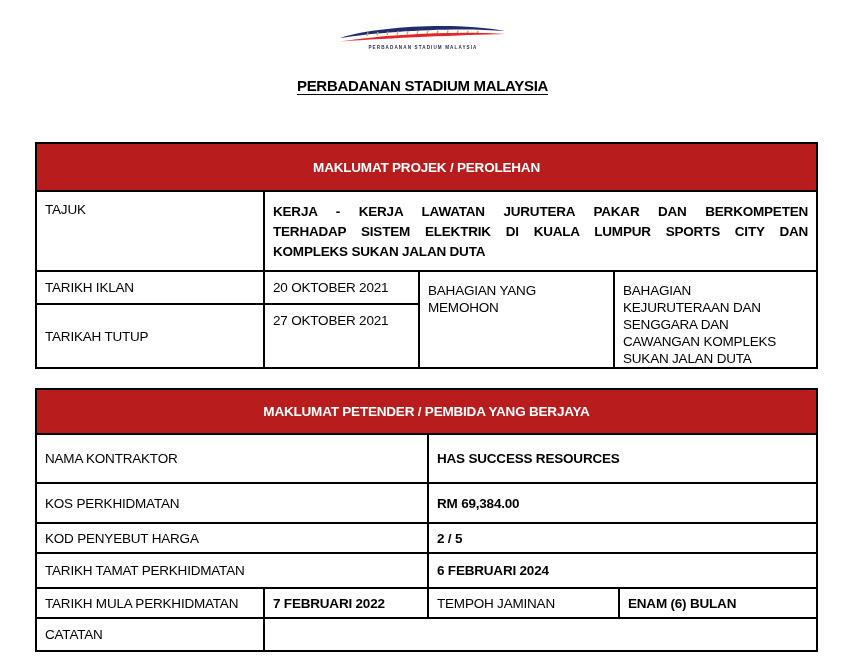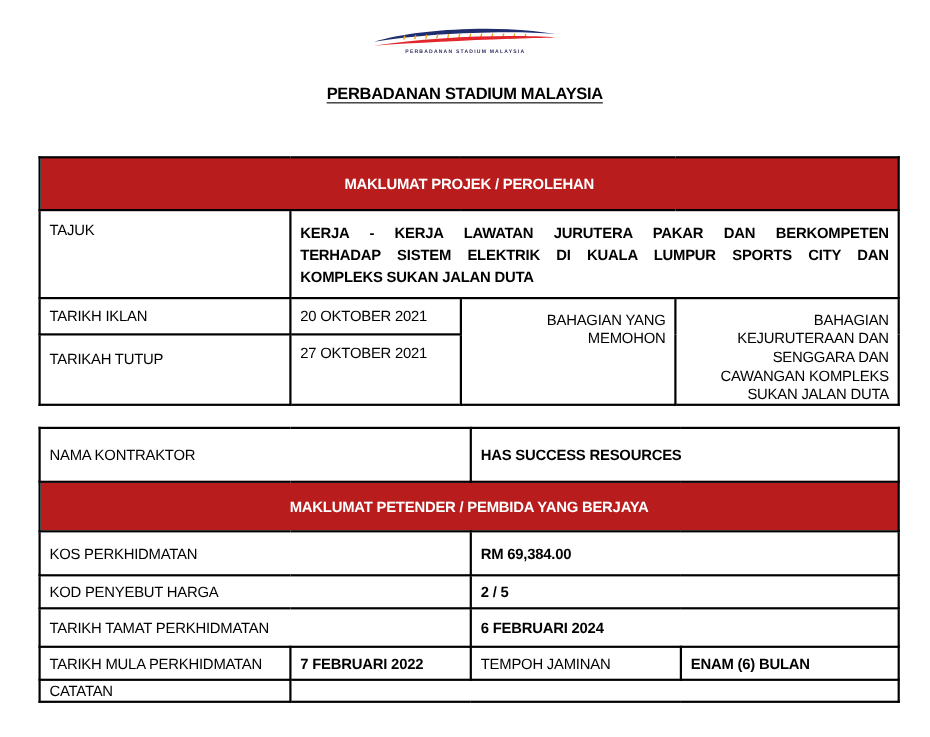--- a/index.html
+++ b/index.html
@@ -34,21 +34,21 @@
     padding:0 8px;
     vertical-align:middle;
     overflow:hidden;
   }
   td.bar{
     background:#b91c1c;color:#fff;text-align:center;
     font-weight:bold;font-size:13.5px;letter-spacing:-0.2px;
   }
   .b{font-weight:bold;}
   .top{vertical-align:top;padding-top:10px;}
-  .center{text-align:right;}
+  .center{text-align:left;}
   .prelines{white-space:pre-line;line-height:17px;}
   .jline{text-align:justify;text-align-last:justify;line-height:20px;font-weight:bold;}
   .lline{text-align:left;line-height:20px;font-weight:bold;}
 </style>
 </head>
 <body>
 
 <div class="page">
 
   <div class="logo-wrap">
@@ -99,59 +99,59 @@
       <td>20 OKTOBER 2021</td>
       <td rowspan="2" class="center top prelines">BAHAGIAN YANG
 MEMOHON</td>
       <td rowspan="2" class="center top prelines">BAHAGIAN
 KEJURUTERAAN DAN
 SENGGARA DAN
 CAWANGAN KOMPLEKS
 SUKAN JALAN DUTA</td>
     </tr>
     <tr style="height:64px">
-      <td style="vertical-align:top;padding-top:14px">TARIKAH TUTUP</td>
+      <td style="vertical-align:top;padding-top:24px">TARIKAH TUTUP</td>
       <td style="vertical-align:top;padding-top:8px">27 OKTOBER 2021</td>
     </tr>
   </tbody>
     </table>
 
   <table id="table2">
     <colgroup>
         <col style="width:228px">
         <col style="width:164px">
         <col style="width:191px">
         <col style="width:198px">
       </colgroup>
     <tbody>
-        <tr style="height:49px">
+        <tr style="height:45px">
+      <td class="bar" colspan="4">MAKLUMAT PETENDER / PEMBIDA YANG BERJAYA</td>
+    </tr>
+    <tr style="height:49px">
       <td colspan="2">NAMA KONTRAKTOR</td>
       <td colspan="2" class="b">HAS SUCCESS RESOURCES</td>
-    </tr>
-    <tr style="height:45px">
-      <td class="bar" colspan="4">MAKLUMAT PETENDER / PEMBIDA YANG BERJAYA</td>
     </tr>
     <tr style="height:40px">
       <td colspan="2">KOS PERKHIDMATAN</td>
       <td colspan="2" class="b">RM 69,384.00</td>
     </tr>
     <tr style="height:30px">
       <td colspan="2">KOD PENYEBUT HARGA</td>
       <td colspan="2" class="b">2 / 5</td>
     </tr>
     <tr style="height:35px">
       <td colspan="2">TARIKH TAMAT PERKHIDMATAN</td>
       <td colspan="2" class="b">6 FEBRUARI 2024</td>
     </tr>
     <tr style="height:30px">
       <td>TARIKH MULA PERKHIDMATAN</td>
       <td class="b">7 FEBRUARI 2022</td>
       <td>TEMPOH JAMINAN</td>
       <td class="b">ENAM (6) BULAN</td>
     </tr>
-    <tr style="height:20px">
+    <tr style="height:33px">
       <td>CATATAN</td>
       <td colspan="3"></td>
     </tr>
   </tbody>
     </table>
 
 </div>
 
 </body></html>

